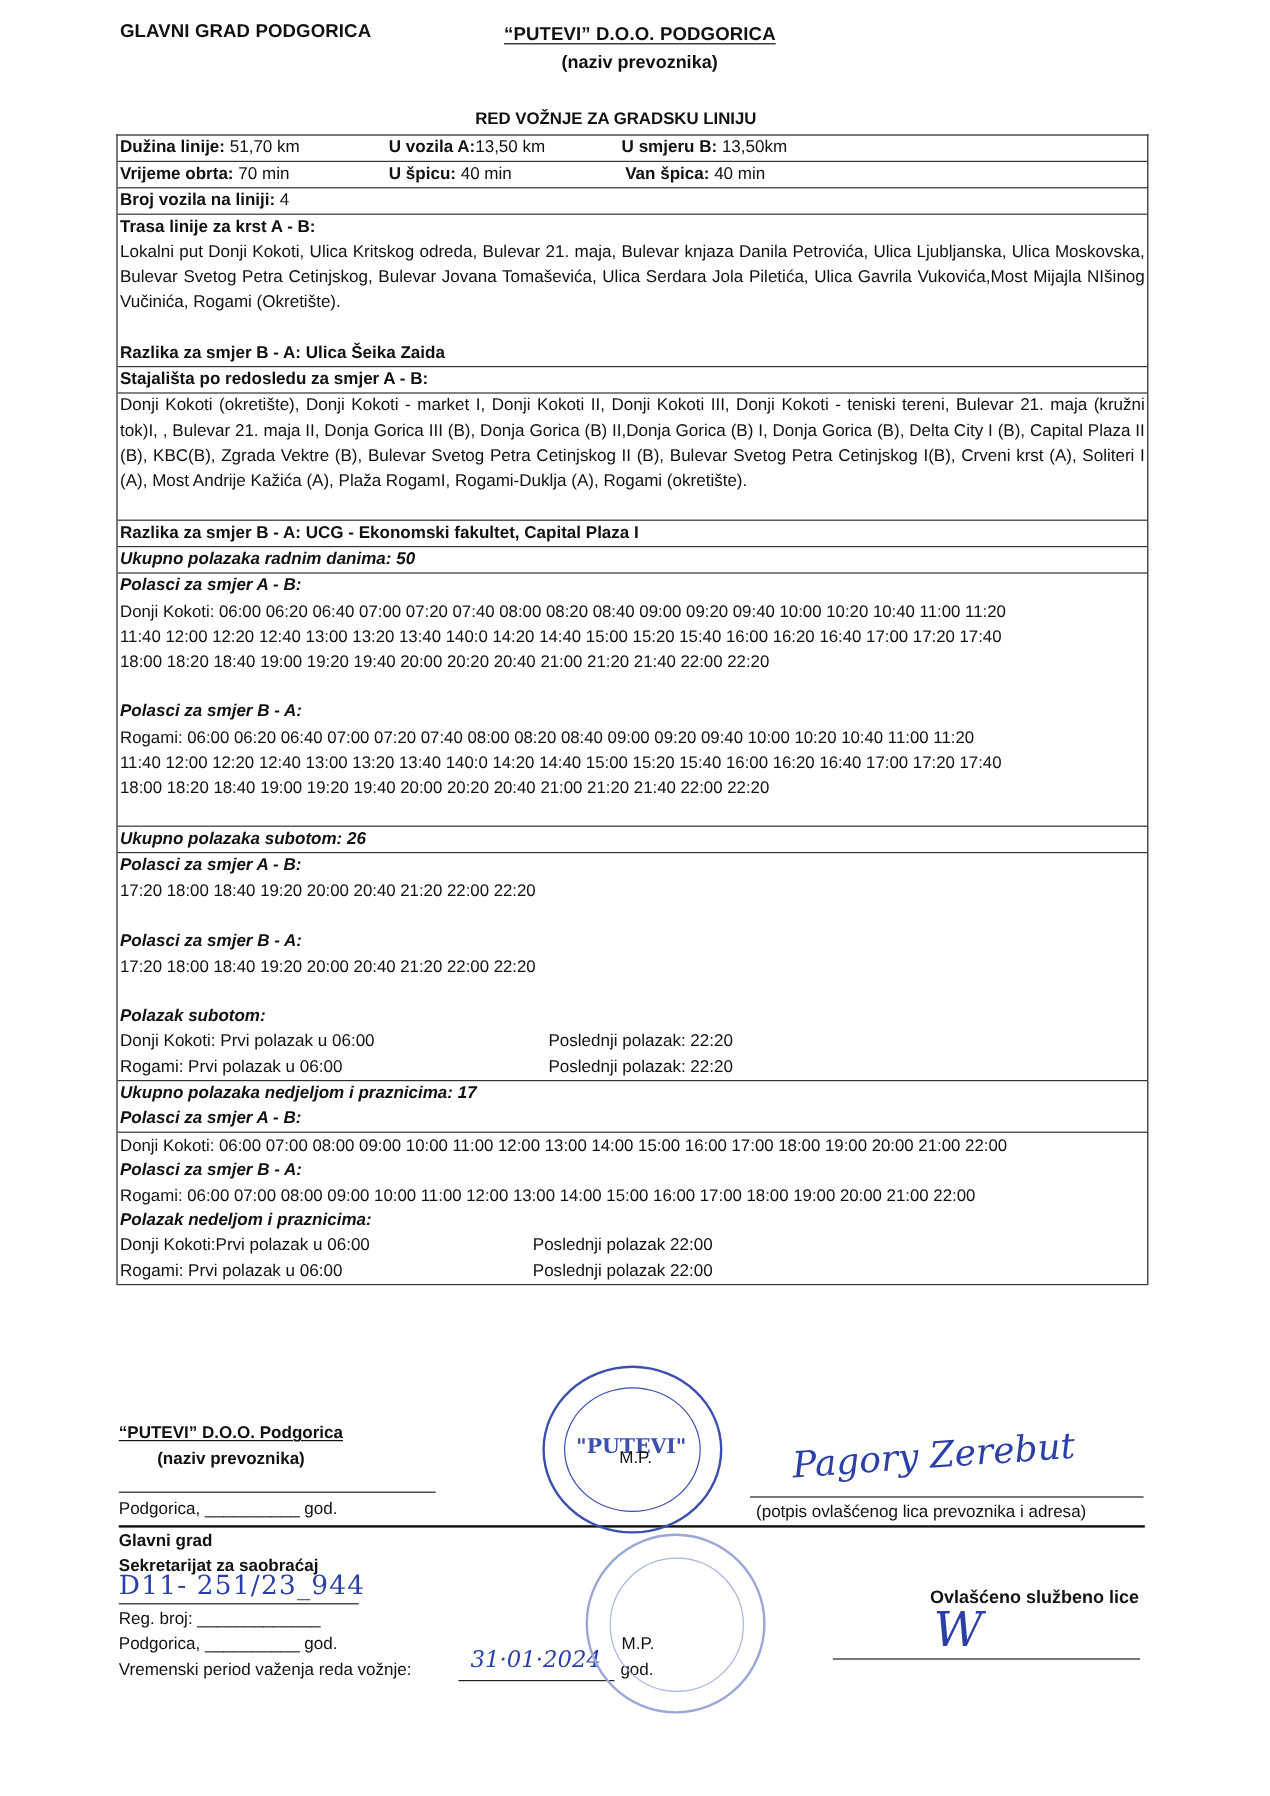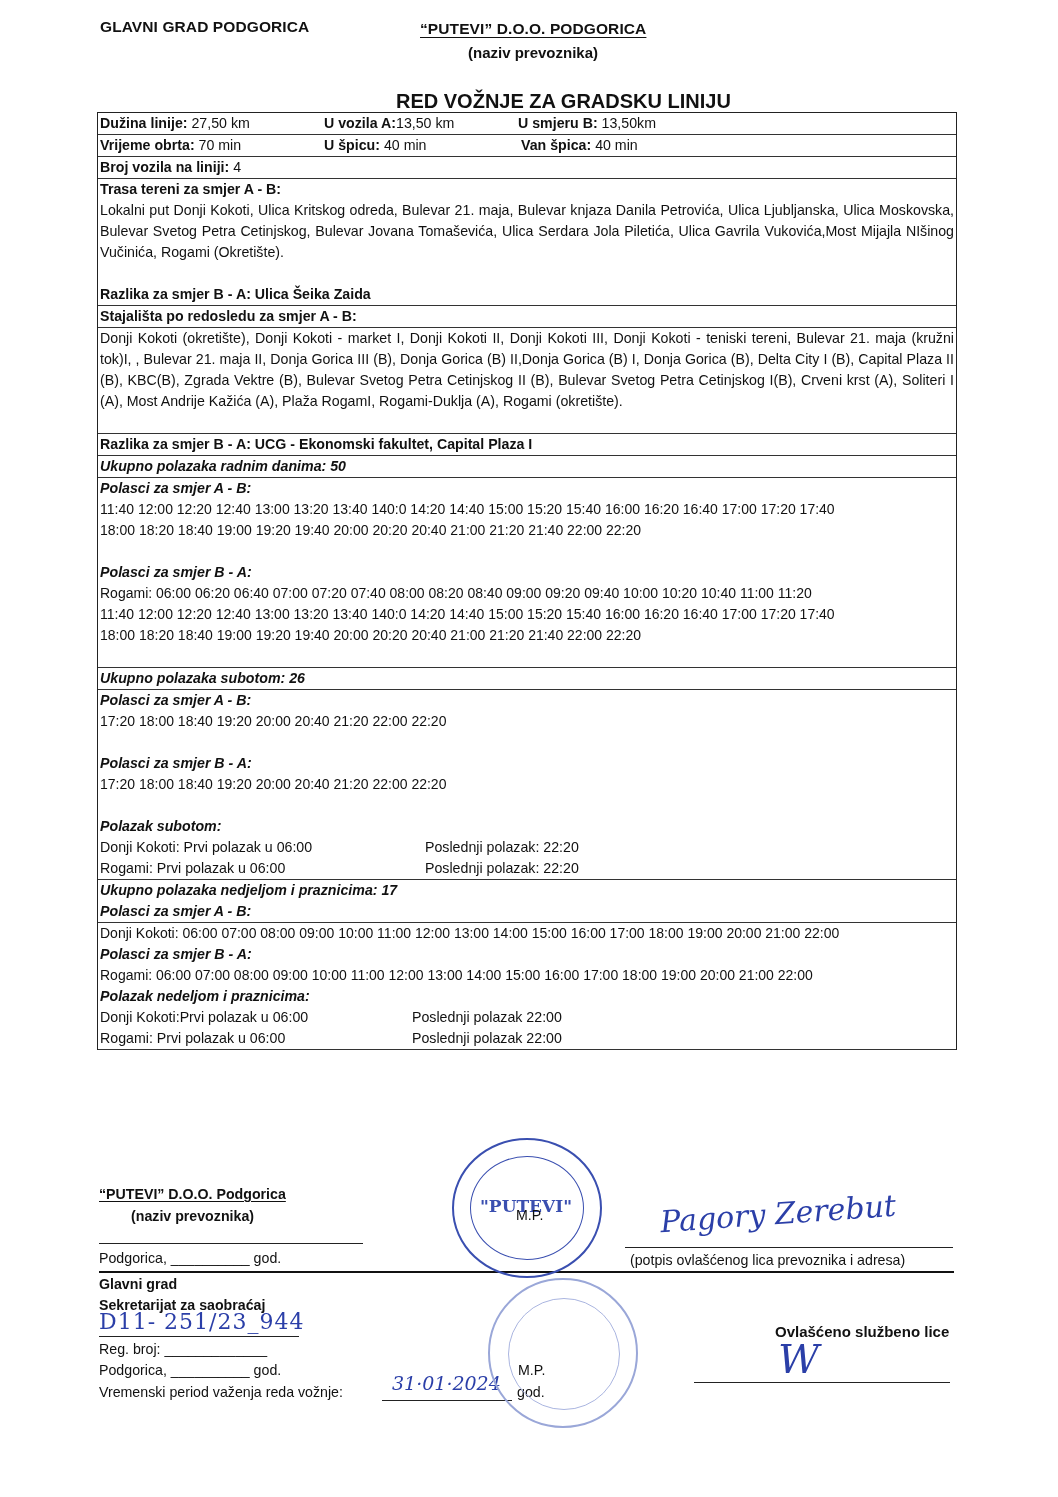--- a/index.html
+++ b/index.html
@@ -3,34 +3,34 @@
 <meta charset="utf-8">
 <style>
   * { box-sizing: border-box; margin: 0; padding: 0; }
   html, body { width: 1058px; height: 1497px; background: #ffffff; }
   body { position: relative; font-family: "Liberation Sans", "DejaVu Sans", sans-serif; color: #111; overflow: hidden; }
 
   .abs { position: absolute; }
   .hdr { font-size: 15.5px; font-weight: bold; letter-spacing: 0.1px; }
   .hdr-right { text-decoration: underline; text-underline-offset: 3px; }
   .sub { font-size: 15px; font-weight: bold; }
-  .title { font-size: 20px; font-weight: bold; }
+  .title { font-size: 14px; font-weight: bold; }
 
   .table { position: absolute; left: 97px; top: 112px; width: 860px; border: 1.3px solid #222; border-bottom: none; }
   .row { border-bottom: 1.3px solid #333; font-size: 14.2px; line-height: 21px; padding-left: 2px; }
   .row b { font-weight: bold; }
   .cols { display: flex; }
   .c1 { width: 224px; }
   .c2 { width: 194px; }
   .c3 { width: 240px; }
   .para { text-align: justify; text-align-last: left; padding-right: 2px; }
   .it { font-style: italic; font-weight: bold; }
   .times { font-size: 14px; line-height: 21px; word-spacing: 0px; white-space: normal; }
   .gap { height: 21px; }
-  .pair { display: flex; }
+  .pair { display: flex; gap: 32px; }
   .pair .l { width: 325px; }
 
   .lower { font-size: 14.2px; line-height: 21px; }
   .ul { text-decoration: underline; text-underline-offset: 2px; }
   .line { position: absolute; border-top: 1.2px solid #222; }
   .thick { border-top: 2px solid #111; }
 
   .stamp { position: absolute; border-radius: 50%; border: 2px solid #3a4fb0; color: #3a4fb0; }
   .stamp-inner { position: absolute; border-radius: 50%; border: 1.2px solid #3a4fb0; }
   .stamp2 { border-color: #9aa7d8; color: #8d9bd0; }
@@ -40,53 +40,54 @@
 </head>
 <body>
 
 <div class="abs hdr" style="left:100px;top:18px;">GLAVNI GRAD PODGORICA</div>
 <div class="abs hdr hdr-right" style="left:420px;top:20px;">“PUTEVI”  D.O.O.  PODGORICA</div>
 <div class="abs sub" style="left:468px;top:44px;">(naziv prevoznika)</div>
 <div class="abs title" style="left:396px;top:90px;">RED VOŽNJE ZA GRADSKU LINIJU</div>
 
 <div class="table">
   <div class="row cols">
-    <div class="c1"><b>Dužina linije:</b><span> 27,50 km</span></div>
+    <div class="c1"><b>Dužina linije:</b><span> 51,70 km</span></div>
     <div class="c2"><b>U vozila A:</b><span>13,50 km</span></div>
     <div class="c3"><b>U smjeru B:</b><span> 13,50km</span></div>
   </div>
   <div class="row cols">
     <div class="c1"><b>Vrijeme obrta:</b><span> 70 min</span></div>
     <div class="c2"><b>U špicu:</b><span>  40 min</span></div>
     <div class="c3" style="padding-left:3px;"><b>Van špica:</b><span> 40 min</span></div>
   </div>
   <div class="row">
     <b>Broj vozila na liniji:</b><span> 4</span>
   </div>
   <div class="row">
-    <b>Trasa tereni za smjer  A - B:</b>
+    <b>Trasa linije za krst  A - B:</b>
     <div class="para">Lokalni put Donji Kokoti, Ulica Kritskog odreda, Bulevar 21. maja, Bulevar knjaza Danila Petrovića, Ulica Ljubljanska, Ulica Moskovska, Bulevar Svetog Petra Cetinjskog, Bulevar Jovana Tomaševića, Ulica Serdara Jola Piletića, Ulica Gavrila Vukovića,Most Mijajla NIšinog Vučinića, Rogami (Okretište).</div>
     <div class="gap"></div>
     <b>Razlika za smjer B - A: Ulica Šeika Zaida</b>
   </div>
   <div class="row">
     <b>Stajališta po redosledu za smjer A - B:</b>
   </div>
   <div class="row">
     <div class="para">Donji Kokoti (okretište), Donji Kokoti - market I, Donji Kokoti II, Donji Kokoti III, Donji Kokoti - teniski tereni, Bulevar 21. maja (kružni tok)I, , Bulevar 21. maja II, Donja Gorica III (B), Donja Gorica (B) II,Donja Gorica (B) I, Donja Gorica (B), Delta City I (B), Capital Plaza II (B), KBC(B), Zgrada Vektre (B), Bulevar Svetog Petra Cetinjskog II (B), Bulevar Svetog Petra Cetinjskog I(B), Crveni krst (A), Soliteri I (A), Most Andrije Kažića (A), Plaža RogamI, Rogami-Duklja (A), Rogami (okretište).</div>
     <div class="gap"></div>
   </div>
   <div class="row">
     <b>Razlika za smjer B - A: UCG - Ekonomski fakultet, Capital Plaza I</b>
   </div>
   <div class="row">
     <span class="it">Ukupno polazaka radnim danima: 50</span>
   </div>
   <div class="row">
     <div class="it">Polasci za smjer  A - B:</div>
+    <div class="times">Donji Kokoti: 06:00 06:20 06:40 07:00 07:20 07:40 08:00 08:20 08:40 09:00 09:20 09:40 10:00 10:20 10:40 11:00 11:20</div>
     <div class="times">11:40 12:00 12:20 12:40 13:00 13:20 13:40 140:0 14:20 14:40 15:00 15:20 15:40 16:00 16:20 16:40 17:00 17:20 17:40</div>
     <div class="times">18:00 18:20 18:40 19:00 19:20 19:40 20:00 20:20 20:40 21:00 21:20 21:40 22:00 22:20</div>
     <div class="gap"></div>
     <div class="it">Polasci za smjer  B - A:</div>
     <div class="times">Rogami: 06:00 06:20 06:40 07:00 07:20 07:40 08:00 08:20 08:40 09:00 09:20 09:40 10:00 10:20 10:40 11:00 11:20</div>
     <div class="times">11:40 12:00 12:20 12:40 13:00 13:20 13:40 140:0 14:20 14:40 15:00 15:20 15:40 16:00 16:20 16:40 17:00 17:20 17:40</div>
     <div class="times">18:00 18:20 18:40 19:00 19:20 19:40 20:00 20:20 20:40 21:00 21:20 21:40 22:00 22:20</div>
     <div class="gap"></div>
   </div>
   <div class="row">

